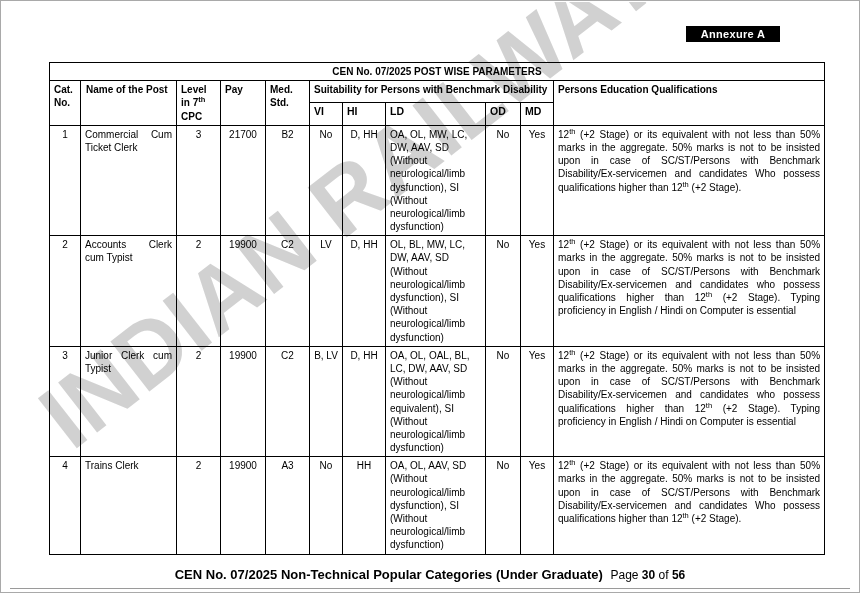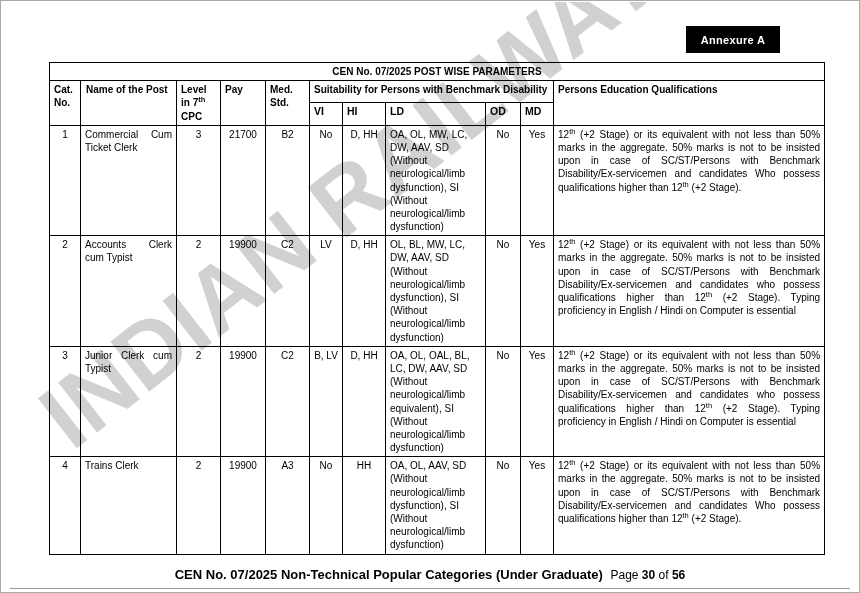--- a/index.html
+++ b/index.html
@@ -43,21 +43,21 @@
     fill: #c9c9c9;
     fill-opacity: 0.85;
   }
 
   
   .annexure-badge {
     position: absolute;
     left: 684px;
     top: 24px;
     width: 94px;
-    height: 27px;
+    height: 16px;
     background: #000000;
     color: #ffffff;
     font-size: 11px;
     font-weight: 700;
     letter-spacing: .3px;
     display: flex;
     align-items: center;
     justify-content: center;
     z-index: 5;
   }

